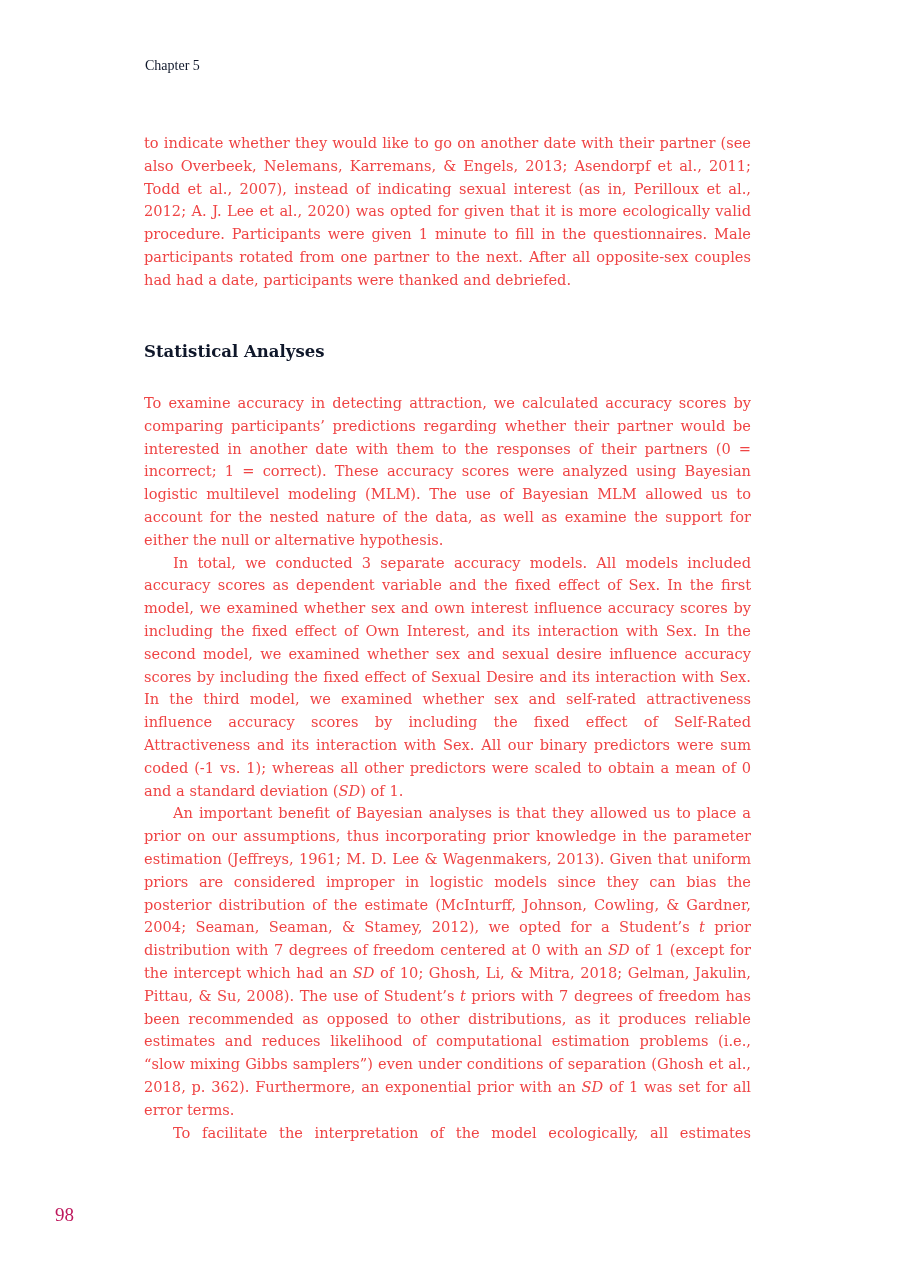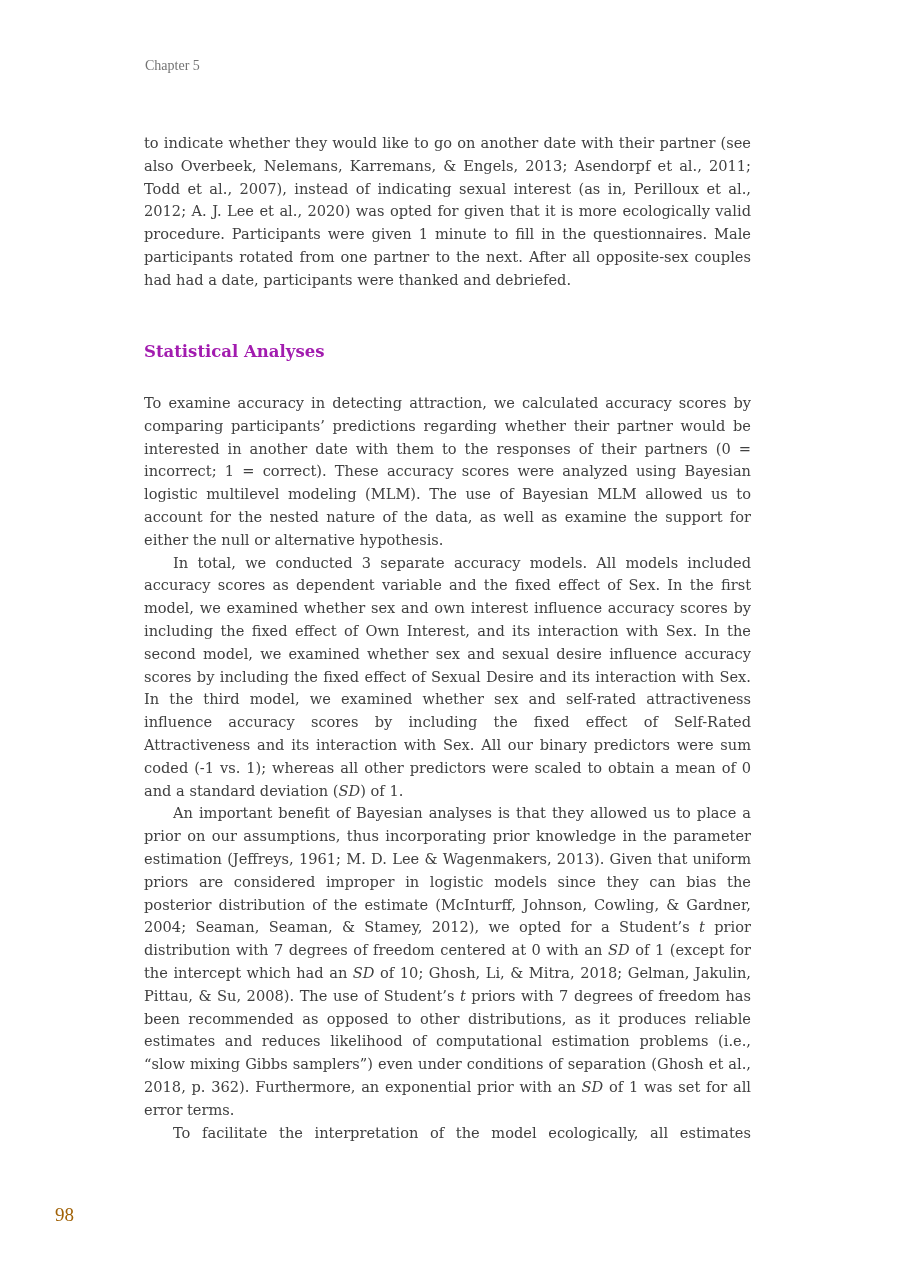--- a/index.html
+++ b/index.html
@@ -1,36 +1,36 @@
 <!DOCTYPE html>
 <html><head>
   <meta charset="utf-8">
   <style>
     html, body { margin: 0; padding: 0; background: #ffffff; }
     body { width: 905px; height: 1280px; position: relative; overflow: hidden; }
     .running-head {
       position: absolute; left: 145px; top: 58px;
-      font-family: "Liberation Serif", serif; font-size: 14px; color: #737373;
+      font-family: "Liberation Serif", serif; font-size: 14px; color: #0f172a;
     }
     .text-block {
       position: absolute; left: 144px; width: 607px;
-      font-family: "DejaVu Serif", serif; font-size: 14.6px; color: #404040;
+      font-family: "DejaVu Serif", serif; font-size: 14.6px; color: #ef4444;
       line-height: 22.8px; text-align: justify; hyphens: auto;
     }
     .text-block p { margin: 0; text-align: justify; }
     .indent { text-indent: 29px; }
     #block1 { top: 132px; }
     .heading {
       position: absolute; left: 144px; top: 342px;
-      font-family: "DejaVu Serif", serif; font-weight: bold; font-size: 16.5px; color: #a21caf;
+      font-family: "DejaVu Serif", serif; font-weight: bold; font-size: 16.5px; color: #0f172a;
     }
     #block2 { top: 392px; }
     .page-number {
       position: absolute; left: 55px; top: 1204px;
-      font-family: "Liberation Serif", serif; font-size: 19px; color: #a16207;
+      font-family: "Liberation Serif", serif; font-size: 19px; color: #be185d;
     }
     em { font-style: italic; }
   </style>
 </head>
 <body>
 
 <div class="running-head">Chapter 5</div>
 
 <div class="text-block" id="block1">
   <p>to indicate whether they would like to go on another date with their partner (see also Overbeek, Nelemans, Karremans, &amp; Engels, 2013; Asendorpf et al., 2011; Todd et al., 2007), instead of indicating sexual interest (as in, Perilloux et al., 2012; A. J. Lee et al., 2020) was opted for given that it is more ecologically valid procedure. Participants were given 1 minute to fill in the questionnaires. Male participants rotated from one partner to the next. After all opposite-sex couples had had a date, participants were thanked and debriefed.</p>

